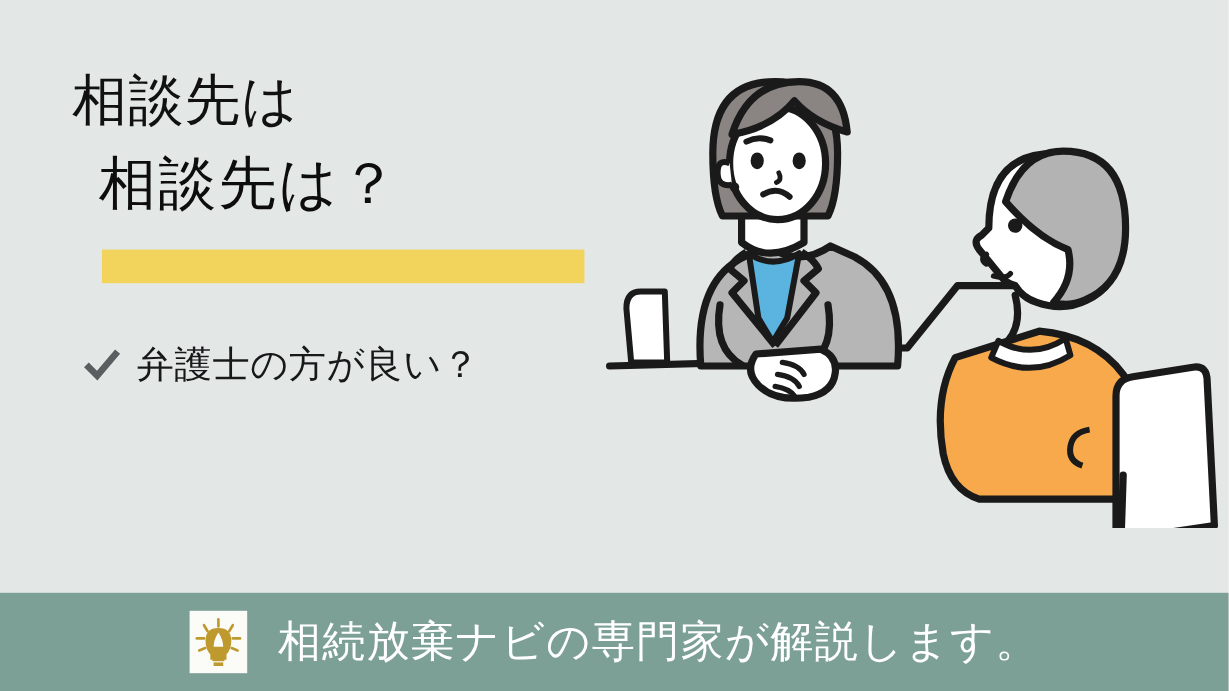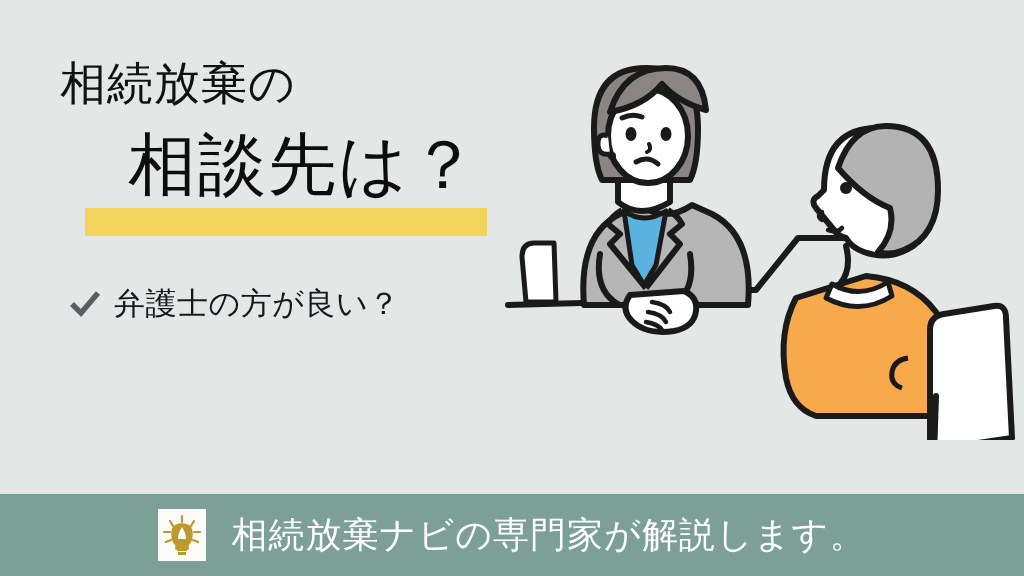--- a/index.html
+++ b/index.html
@@ -37,27 +37,26 @@
   .headline-highlight {
     position: absolute;
     left: 3px;
     top: 80px;
     width: 402px;
     height: 28px;
     background: #F2D45C;
   }
   .headline-text {
     position: relative;
-    font-size: 68px;
+    font-size: 48px;
     line-height: 1.08;
     letter-spacing: 2px;
     color: #0d0d0d;
     font-weight: 400;
     white-space: nowrap;
-    margin-left: 46px;
   }
 
   
   .bullets {
     position: absolute;
     left: 68px;
     top: 283px;
     display: flex;
     flex-direction: column;
   }
@@ -116,21 +115,21 @@
     letter-spacing: 1px;
     color: #ffffff;
     white-space: nowrap;
   }
 </style>
 </head>
 <body>
 
 <div id="slide">
 
-  <div class="title-line-1">相続放棄の</div>
+  <div class="title-line-1">相談先は</div>
 
   <div class="headline-wrap">
     <div class="headline-highlight"></div>
     <div class="headline-text">相談先は？</div>
   </div>
 
   <div class="bullets">
 
     <div class="bullet-row">
       <svg class="check-icon" viewBox="0 0 34 34">

